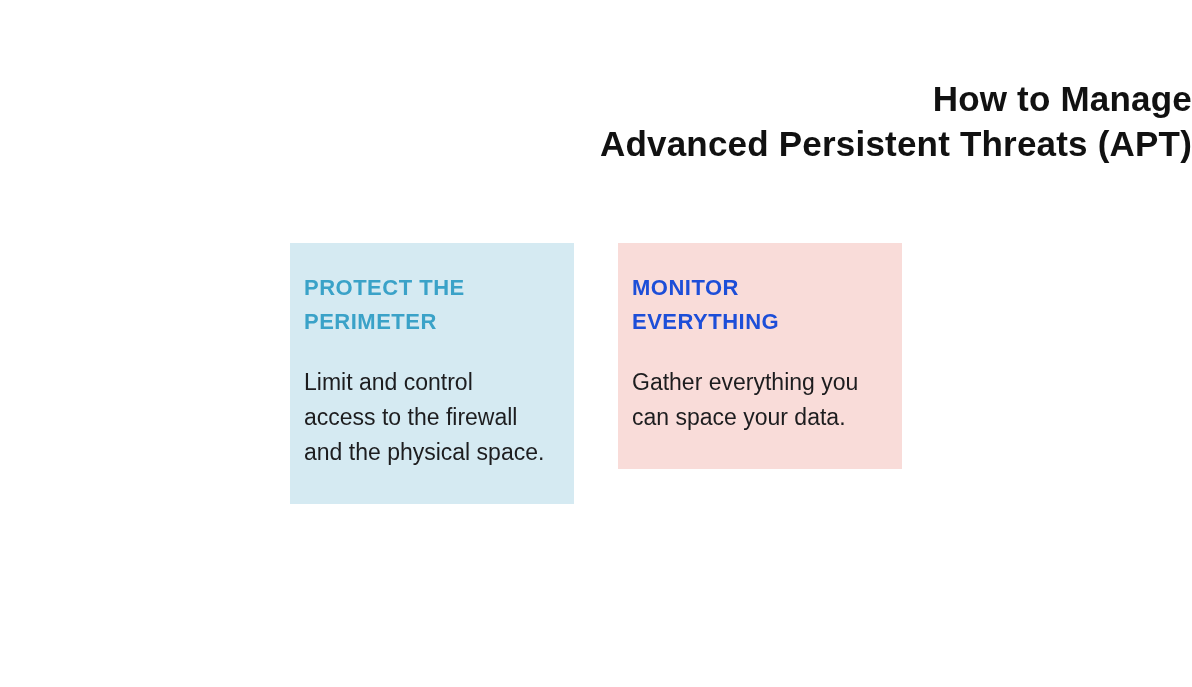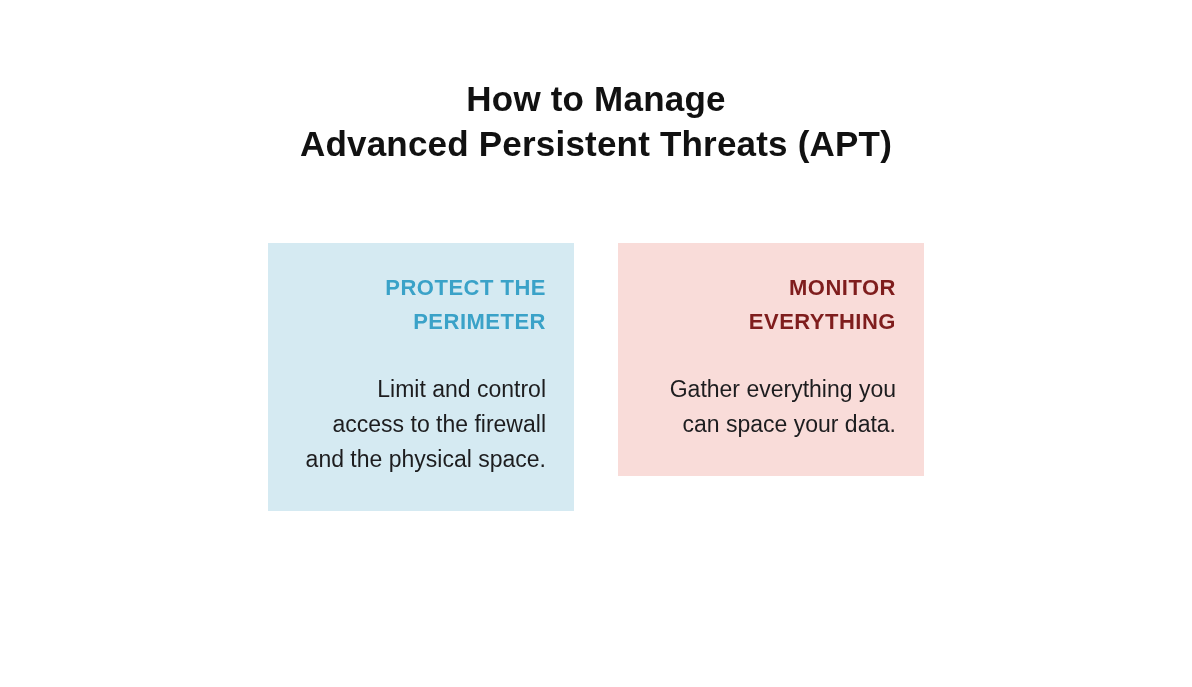--- a/index.html
+++ b/index.html
@@ -13,62 +13,62 @@
     height: 687px;
     background: #ffffff;
     overflow: hidden;
     font-family: "Liberation Sans", sans-serif;
   }
   .title {
     position: absolute;
     top: 76px;
     left: 0;
     width: 100%;
-    text-align: center;
+    text-align: right;
     font-size: 35px;
     line-height: 45px;
     font-weight: 700;
     color: #111111;
     letter-spacing: 0.2px;
     white-space: pre-line;
   }
   .cards {
     position: absolute;
     top: 243px;
     left: 0;
     width: 100%;
     display: flex;
     justify-content: center;
     align-items: flex-start;
     gap: 44px;
   }
   .card {
-    width: 306px;
+    width: 284px;
     box-sizing: border-box;
     padding: 28px 28px 34px 14px;
-    text-align: right;
+    text-align: left;
   }
   .card-heading {
     font-size: 22px;
     line-height: 34px;
     font-weight: 700;
     letter-spacing: 0.5px;
     white-space: pre-line;
   }
   .card-body {
-    margin-top: 33px;
+    margin-top: 26px;
     font-size: 23px;
     line-height: 35px;
     color: #1d1d1f;
     white-space: pre-line;
   }
   .card--protect   { background: #d5eaf2; }
   .card--protect .card-heading { color: #3aa2c8; }
   .card--monitor   { background: #f9dcd9; }
-  .card--monitor .card-heading { color: #7f1d1d; }
+  .card--monitor .card-heading { color: #1d4ed8; }
   .card--analytics { background: #f8f1cf; }
   .card--analytics .card-heading { color: #b2a338; }
 </style>
 </head>
 <body>
 
 <div class="canvas">
 
   <div class="title">How to Manage
 Advanced Persistent Threats (APT)</div>

